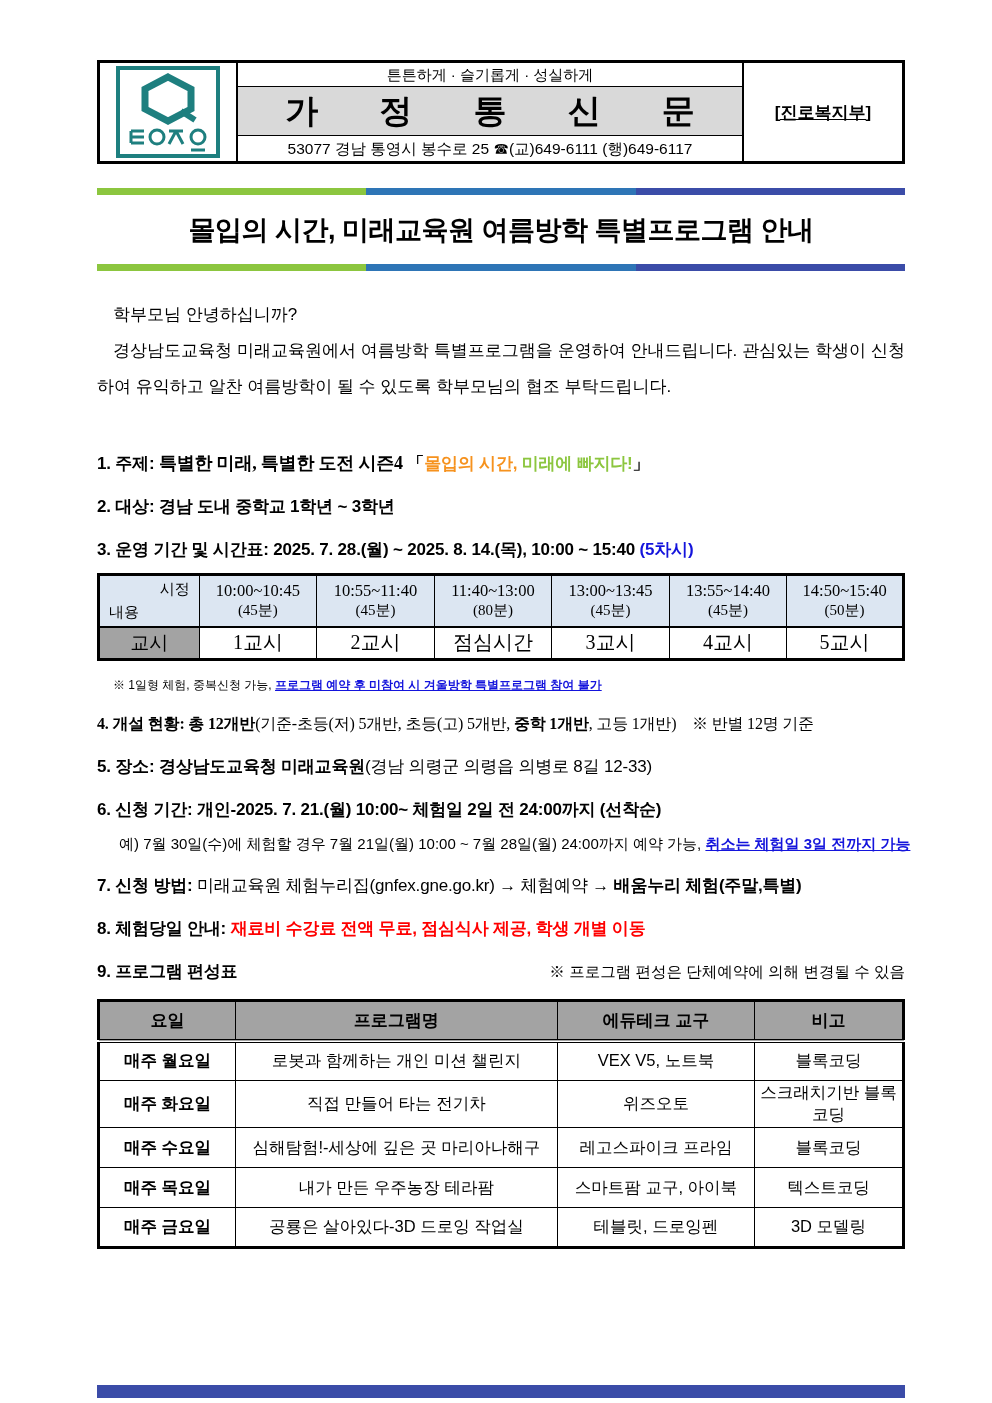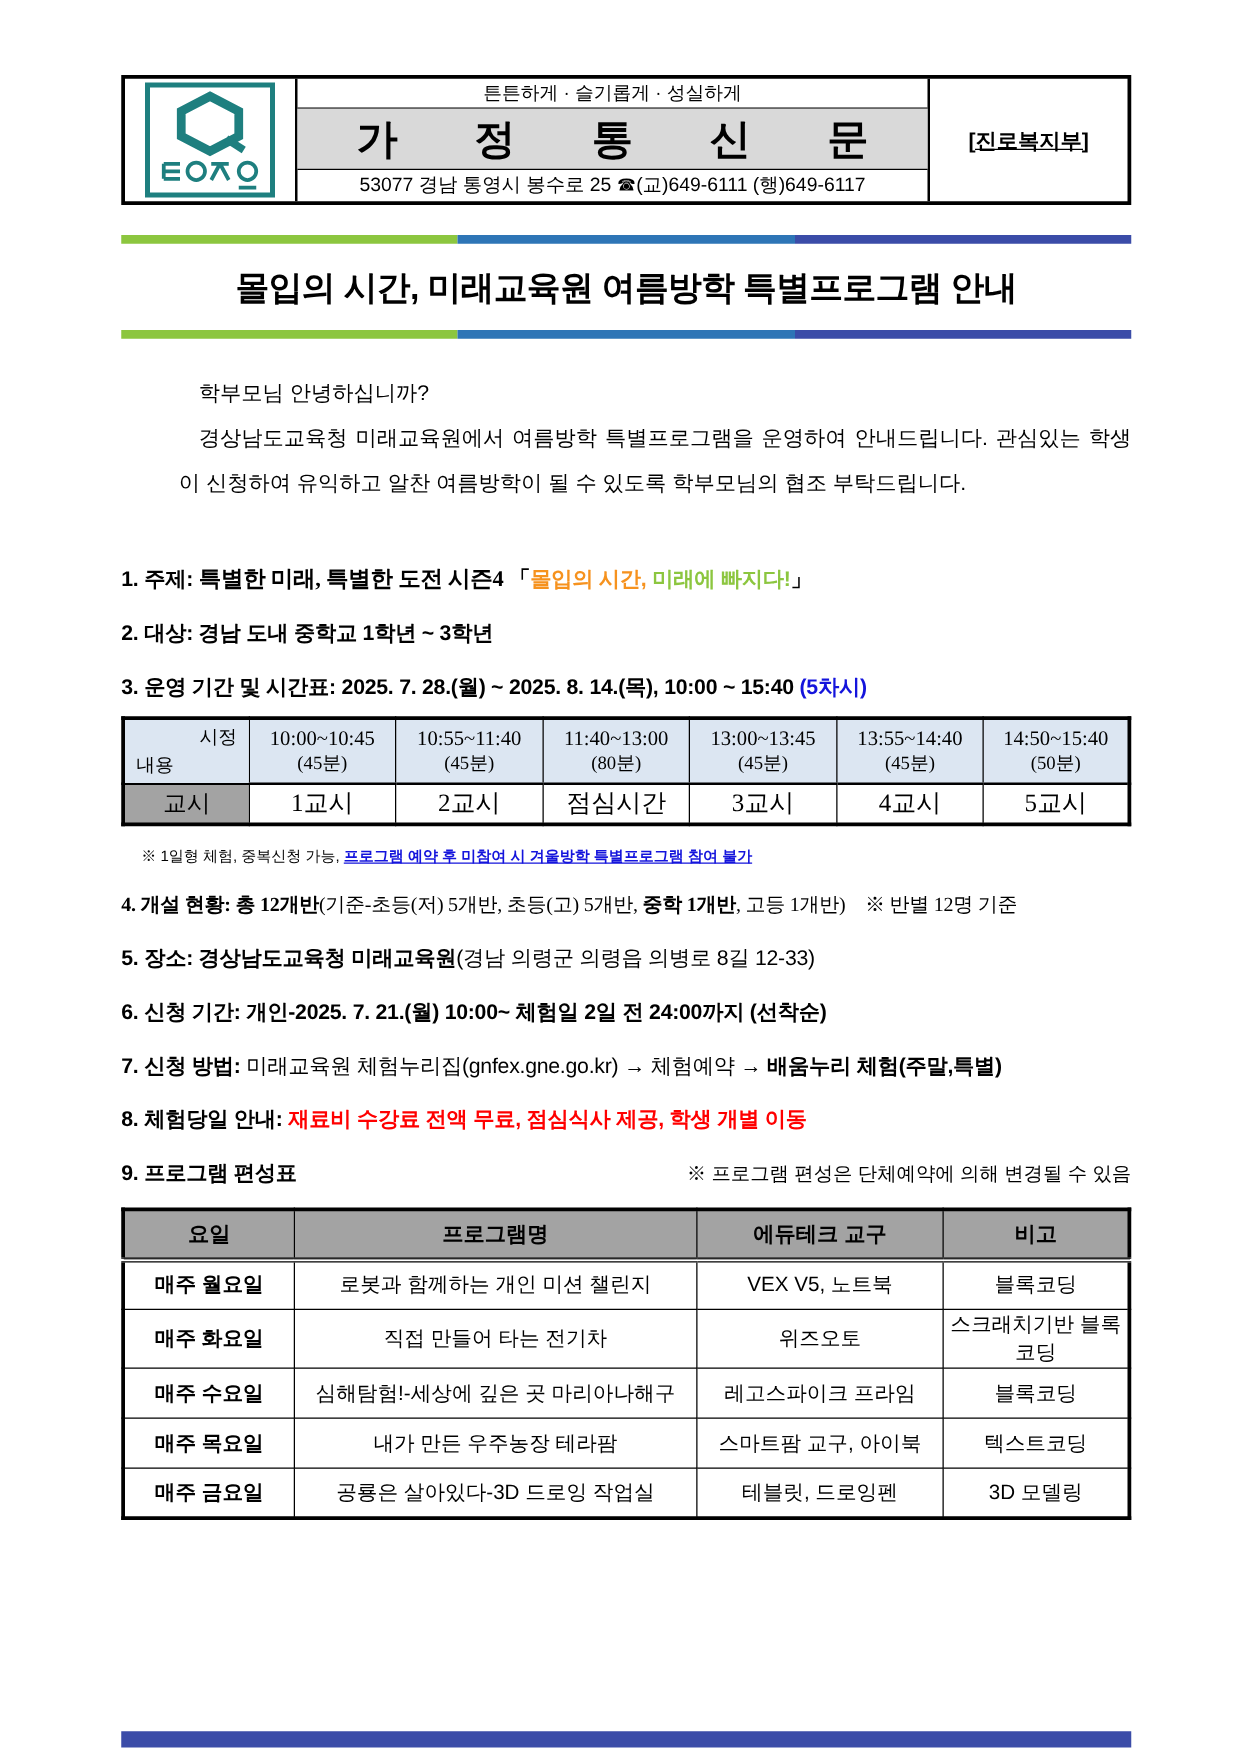--- a/index.html
+++ b/index.html
@@ -21,21 +21,21 @@
   .dept-cell { width:158px; display:flex; align-items:center; justify-content:center; font-weight:bold; font-size:17px;text-decoration:underline; }
 
   
   .bar { display:flex; height:7px; }
   .bar span { flex:1; }
   .seg-g { background:#8CC63F; } .seg-b { background:#2E75B6; } .seg-n { background:#3B4CA8; }
   .bar.top { margin-top:24px; }
   .main-title { text-align:center; font-size:27px; font-weight:800; margin:17px 0 16px 0; letter-spacing:-0.5px; }
 
   
-  .greeting { margin-top:26px; font-size:17px; line-height:36px;margin-left:46px; }
+  .greeting { margin-top:26px; font-size:17px; line-height:36px; }
   .greeting p { margin:0; text-indent:16px; }
   .greeting p.justify { text-align:justify; }
 
   
   .items { margin-top:46px; }
   .item { font-size:17px; font-weight:bold; margin-top:20px; white-space:nowrap; letter-spacing:-0.2px; }
   .item .serif { font-family:"Liberation Serif", serif; font-weight:bold; font-size:18px; }
   .orange { color:#F6921E; }
   .green  { color:#8CC63F; }
   .blue   { color:#1414DC; }
@@ -200,20 +200,24 @@
     <span>중학 1개반</span><span class="normal">, 고등 1개반)</span>
     <span class="normal" style="margin-left:12px">※ 반별 12명 기준</span>
   </div>
 
   <div class="item">
     <span>5. 장소: 경상남도교육청 미래교육원</span><span class="normal">(경남 의령군 의령읍 의병로 8길 12-33)</span>
   </div>
 
   <div class="item">6. 신청 기간: 개인-2025. 7. 21.(월) 10:00~ 체험일 2일 전 24:00까지 (선착순)</div>
 
+  <div class="example-line">
+    <span>예) 7월 30일(수)에 체험할 경우 7월 21일(월) 10:00 ~ 7월 28일(월) 24:00까지 예약 가능,</span>
+    <span class="blue-u">취소는 체험일 3일 전까지 가능</span>
+  </div>
 
   <div class="item">
     <span>7. 신청 방법:</span>
     <span class="normal">미래교육원 체험누리집(gnfex.gne.go.kr) → 체험예약 →</span>
     <span>배움누리 체험(주말,특별)</span>
   </div>
 
   <div class="item">
     <span>8. 체험당일 안내:</span>
     <span class="red">재료비 수강료 전액 무료, 점심식사 제공, 학생 개별 이동</span>

